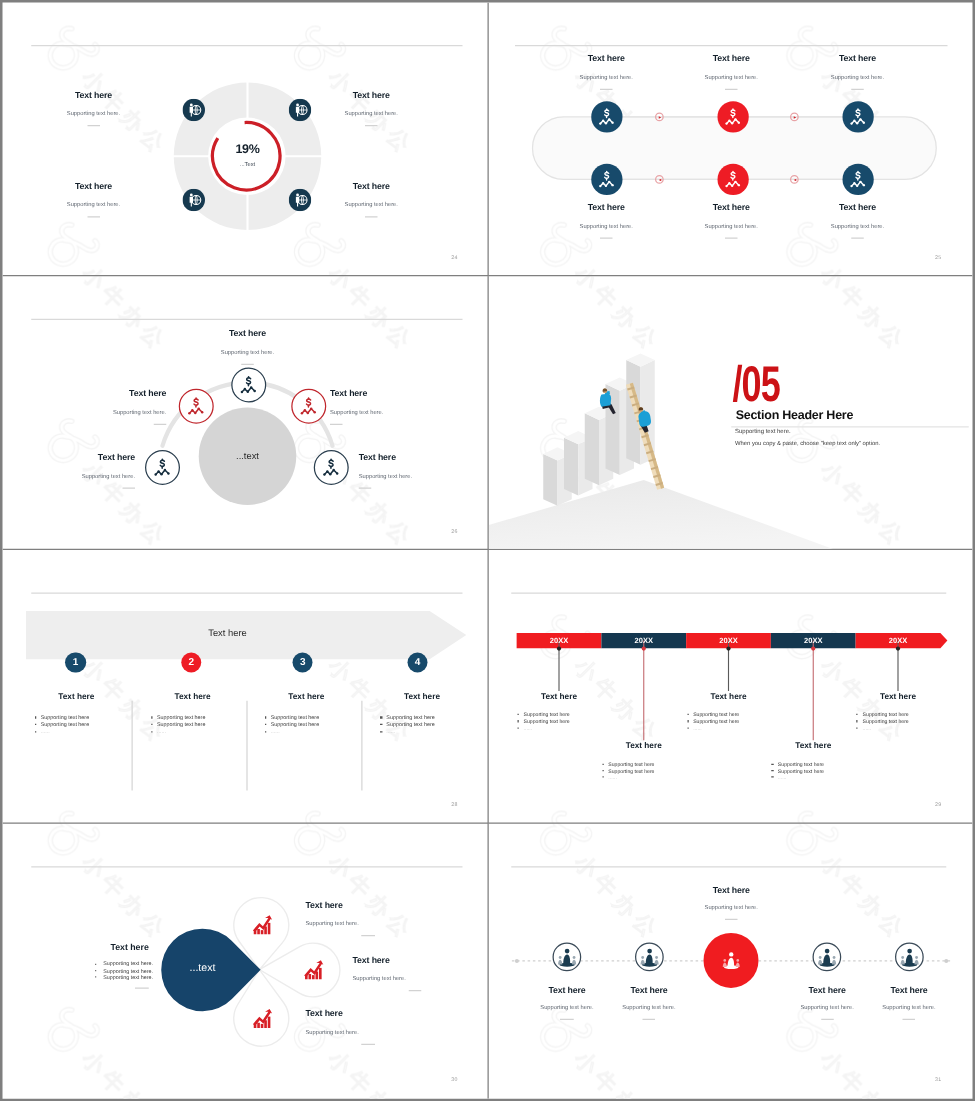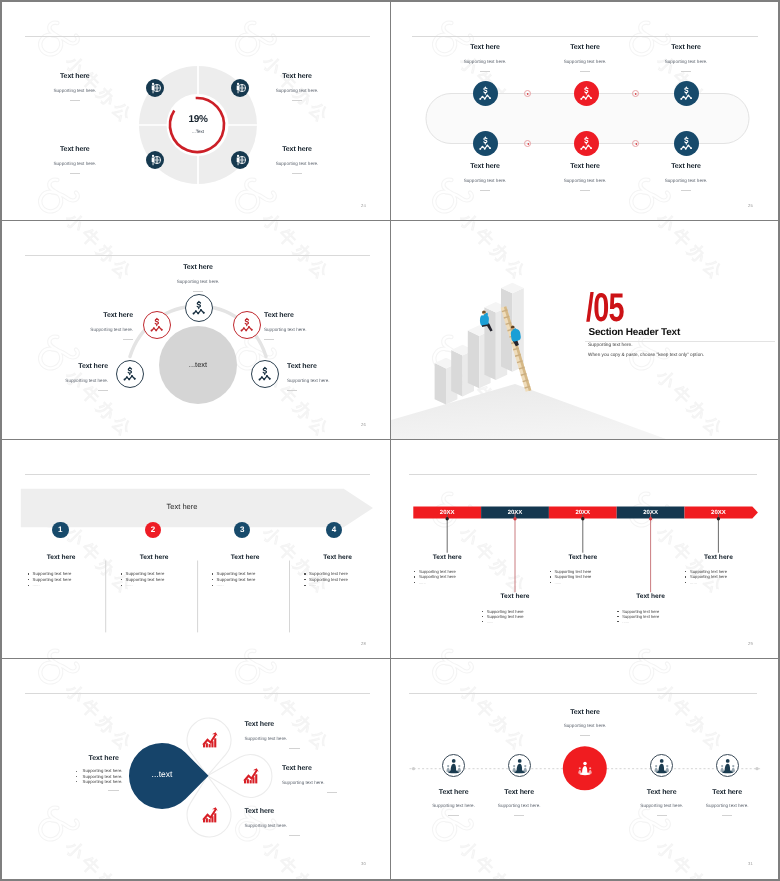--- a/index.html
+++ b/index.html
@@ -458,21 +458,21 @@
 
         <g>
           <path d="M121.5,119.6 l4.4,-1.6 l2.0,6.0 l-3.0,1.2 z" fill="#24242e"></path>
           <path d="M124.0,108.2 c2.6,-0.6 4.8,1.2 5.2,3.6 l0.6,4.0 c0.2,1.8 -0.8,3.4 -2.6,3.8 l-3.4,0.8 c-1.8,0.4 -3.2,-0.8 -3.4,-2.6 l-0.6,-5.0 c-0.3,-2.4 1.6,-4.0 4.2,-4.6 z" fill="#1b9fd6"></path>
           <path d="M121.6,107.8 l3.4,-0.6 l0.5,2.4 l-3.6,0.7 z" fill="#1b9fd6"></path>
           <ellipse cx="121.7" cy="106.6" rx="1.8" ry="2.0" fill="#cfa271"></ellipse>
           <path d="M120.0,105.8 a2.0,2.0 0 0,1 3.6,0.3 l-0.4,0.8 l-3.2,0.4 z" fill="#5c3f22"></path>
         </g>
       </svg>
       <div class="s4num">/05</div>
-      <div class="s4title">Section Header Text</div>
+      <div class="s4title">Section Header Here</div>
       <div class="s4rule"></div>
       <div class="s4sub">Supporting text here.</div>
       <div class="s4note">When you copy &amp; paste, choose "keep text only" option.</div>
     </div>
     <div class="slide b-r b-b" id="s5">
       <div class="topline" style="left:22.8px;top:33.5px;width:345px;"></div>
       <svg width="389" height="219" viewBox="0 0 389 219" style="position:absolute;left:0;top:0;">
         <path d="M18.8,48.8 L341.7,48.8 L371,68 L341.7,87.3 L18.8,87.3 Z" fill="#eeeeee"></path>
         <line x1="103.7" y1="120.5" x2="103.7" y2="192.4" stroke="#d6d6d6" stroke-width="1"></line>
         <line x1="195.6" y1="120.5" x2="195.6" y2="192.4" stroke="#d6d6d6" stroke-width="1"></line>

